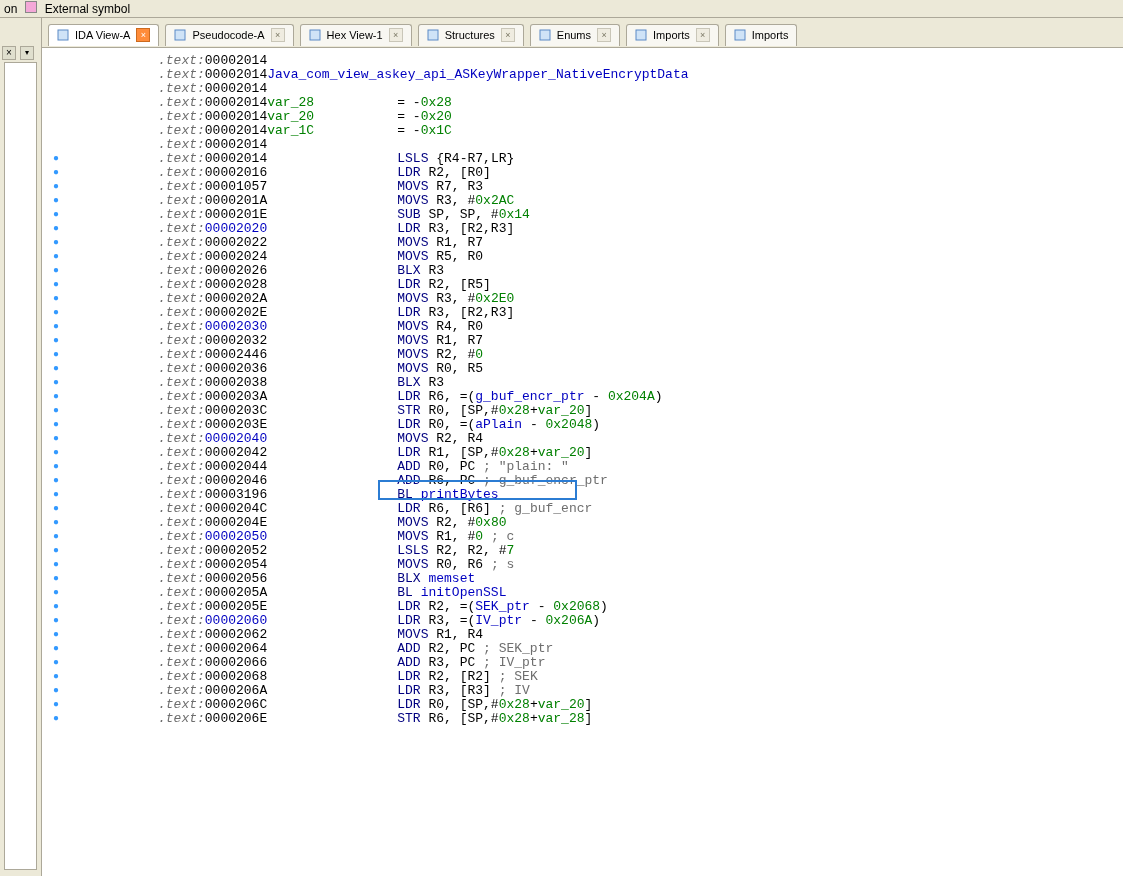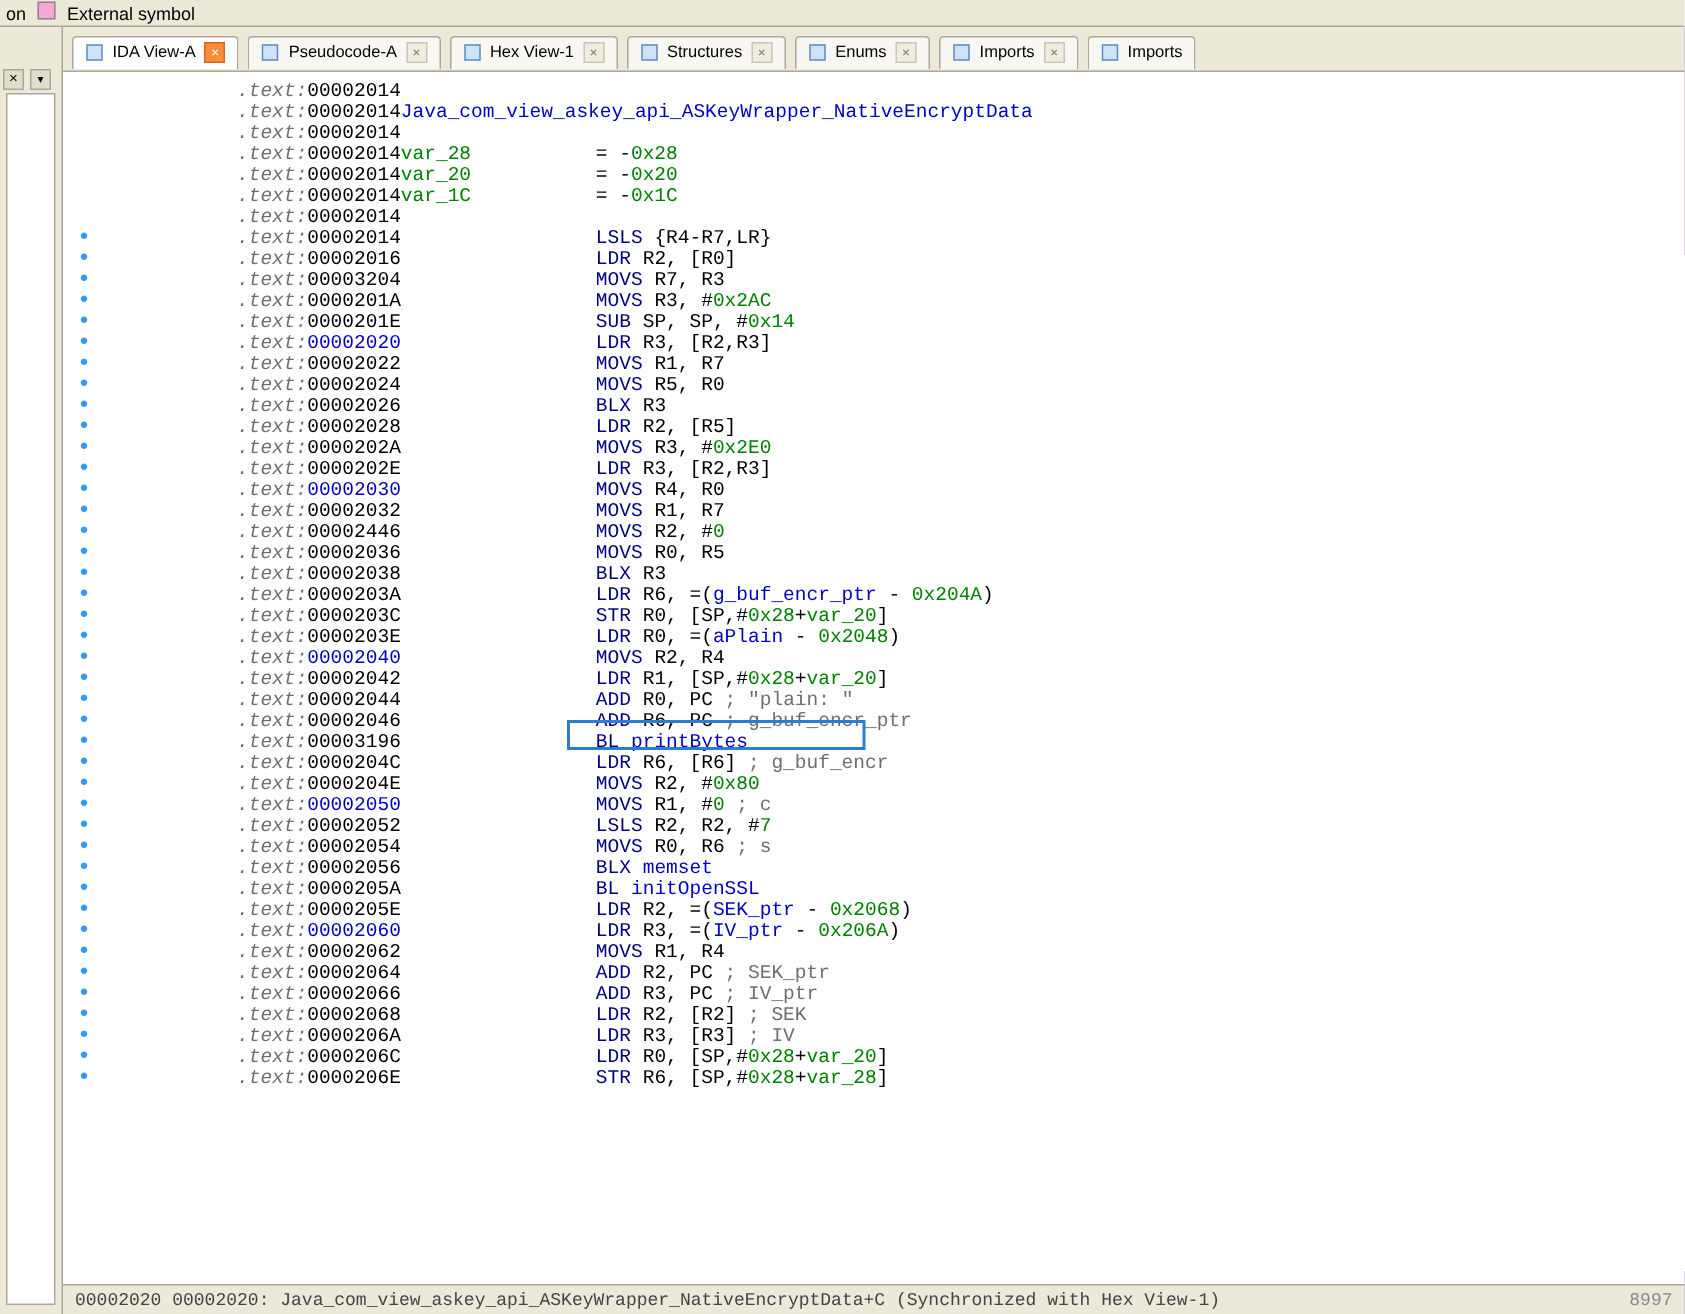--- a/index.html
+++ b/index.html
@@ -199,21 +199,21 @@
           <span class="seg">.text:</span>
           <span class="addr">00002016</span>
           <span> </span>
           <span style="display: inline-block; min-width: 130px;"></span>
           <span><span class="kw">LDR</span>     <span class="txt">R2, [R0]</span></span>
         </div>
         <div class="asm-line">
           <span class="bullet">●</span>
           <span class="pad" style="width: 94px;"></span>
           <span class="seg">.text:</span>
-          <span class="addr">00003204</span>
+          <span class="addr">00001057</span>
           <span> </span>
           <span style="display: inline-block; min-width: 130px;"></span>
           <span><span class="kw">MOVS</span>    <span class="txt">R7, R3</span></span>
         </div>
         <div class="asm-line">
           <span class="bullet">●</span>
           <span class="pad" style="width: 94px;"></span>
           <span class="seg">.text:</span>
           <span class="addr">0000201A</span>
           <span> </span>
@@ -549,19 +549,15 @@
           <span class="pad" style="width: 94px;"></span>
           <span class="seg">.text:</span>
           <span class="addr">0000206E</span>
           <span> </span>
           <span style="display: inline-block; min-width: 130px;"></span>
           <span><span class="kw">STR</span>     <span class="txt">R6, [SP,#</span><span class="num">0x28</span><span class="txt">+</span><span class="var">var_28</span><span class="txt">]</span></span>
         </div>
         <div class="highlight-box" id="hl" style="top: 432px; left: 336px; width: 199px; height: 20px;"></div>
       </div>
 
-    <div class="status-bar">
-      <span>00002020 00002020: Java_com_view_askey_api_ASKeyWrapper_NativeEncryptData+C (Synchronized with Hex View-1)</span>
-      <span class="status-right">8997</span>
-    </div>
 
   </div>
 </div>
 
 </body></html>

